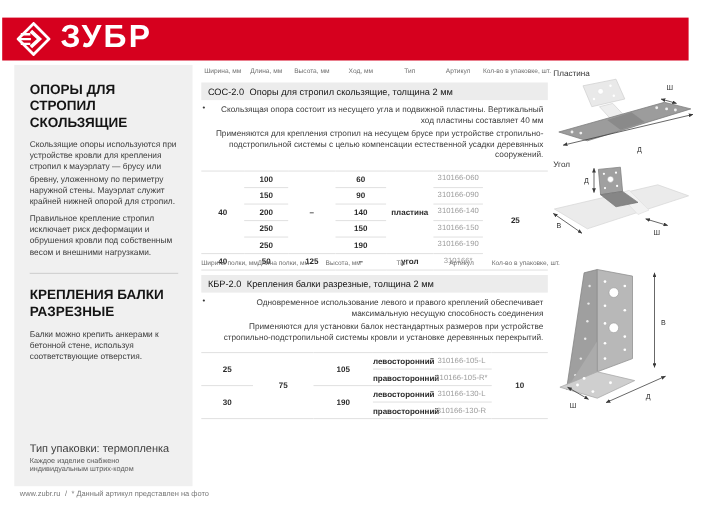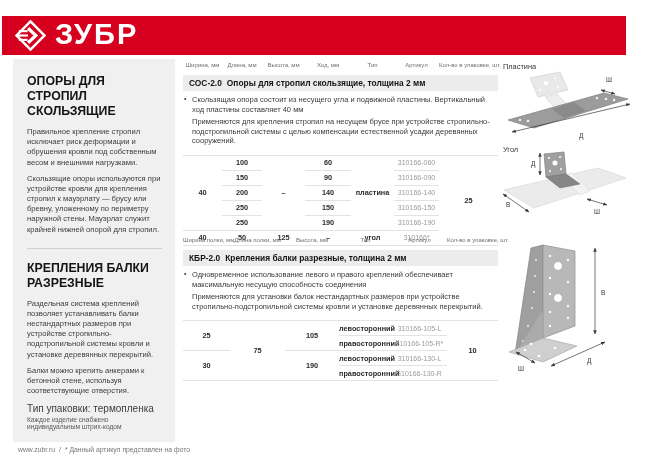--- a/index.html
+++ b/index.html
@@ -35,26 +35,26 @@
   
   .section{position:absolute;left:183px;width:315px;}
   .sec1{top:59px;}
   .sec2{top:234px;}
   table.spec{border-collapse:collapse;table-layout:fixed;width:315px;}
   table.spec th{
     font-weight:normal;font-size:6px;color:#6f6f6f;text-align:center;
     padding:3px 0 7px 0;vertical-align:bottom;white-space:nowrap;overflow:visible;
   }
   tr.titlebar td{
-    background:#ececec;font-size:8.4px;font-weight:bold;color:#141414;
+    background:#ececec;font-size:8.4px;font-weight:normal;color:#141414;
     padding:3px 6px;line-height:1.2;
   }
   tr.titlebar .code{margin-right:5px;}
   tr.descrow td{padding:4px 4px 6px 0;}
-  .blt{position:relative;font-size:7.5px;line-height:1.27;color:#3a3a3a;padding-left:9px;margin:0 0 3px 0;}
+  .blt{position:relative;font-size:7.5px;line-height:1.27;color:#3a3a3a;padding-left:9px;margin:0 0 3px 0;text-align:right;}
   .blt.b1:before{content:"•";position:absolute;left:1px;top:0;font-size:7px;color:#3a3a3a;}
   tr.d td{
     height:14px;padding:0;text-align:center;vertical-align:middle;
     font-size:7.3px;font-weight:bold;color:#2b2b2b;border-top:1px solid #e3e3e3;
   }
   tr.d td.art{font-weight:normal;color:#9b9b9b;font-size:7px;}
   td.bb{border-bottom:1px solid #e3e3e3;}
   
   .img-label{position:absolute;font-size:7.4px;color:#333;}
   .lbl-plate{left:503px;top:62px;}
@@ -74,25 +74,24 @@
     <polyline points="13.5,8.5 21.5,16 13.5,23.5" fill="none" stroke="#ffffff" stroke-width="3.4"></polyline>
     <line x1="4" y1="11.5" x2="13" y2="11.5" stroke="#ffffff" stroke-width="2.2"></line>
     <line x1="2.5" y1="16" x2="13.5" y2="16" stroke="#ffffff" stroke-width="2.2"></line>
     <line x1="4" y1="20.5" x2="13" y2="20.5" stroke="#ffffff" stroke-width="2.2"></line>
   </svg>
   <div class="logo-text">ЗУБР</div>
 </div>
 
 <div class="sidebar">
   <h2 class="sb-title">ОПОРЫ ДЛЯ СТРОПИЛ СКОЛЬЗЯЩИЕ</h2>
+  <p class="sb-p">Скользящие опоры используются при устройстве кровли для крепления стропил к мауэрлату — брусу или бревну, уложенному по периметру наружной стены. Мауэрлат служит крайней нижней опорой для стропил.</p>
   <p class="sb-p">Правильное крепление стропил исключает риск деформации и обрушения кровли под собственным весом и внешними нагрузками.</p>
-  <p class="sb-p">Скользящие опоры используются при устройстве кровли для крепления стропил к мауэрлату — брусу или бревну, уложенному по периметру наружной стены. Мауэрлат служит крайней нижней опорой для стропил.</p>
   <hr class="sb-divider">
   <h2 class="sb-title">КРЕПЛЕНИЯ БАЛКИ РАЗРЕЗНЫЕ</h2>
-  <p class="sb-p">Раздельная система креплений позволяет устанавливать балки нестандартных размеров при устройстве стропильно-подстропильной системы кровли и установке деревянных перекрытий.</p>
   <p class="sb-p">Балки можно крепить анкерами к бетонной стене, используя соответствующие отверстия.</p>
   <div class="pack">
     <p class="pack-title">Тип упаковки: термопленка</p>
     <p class="pack-note">Каждое изделие снабжено индивидуальным штрих-кодом</p>
   </div>
 </div>
 
 <div class="section sec1">
   <table class="spec">
     <colgroup>

